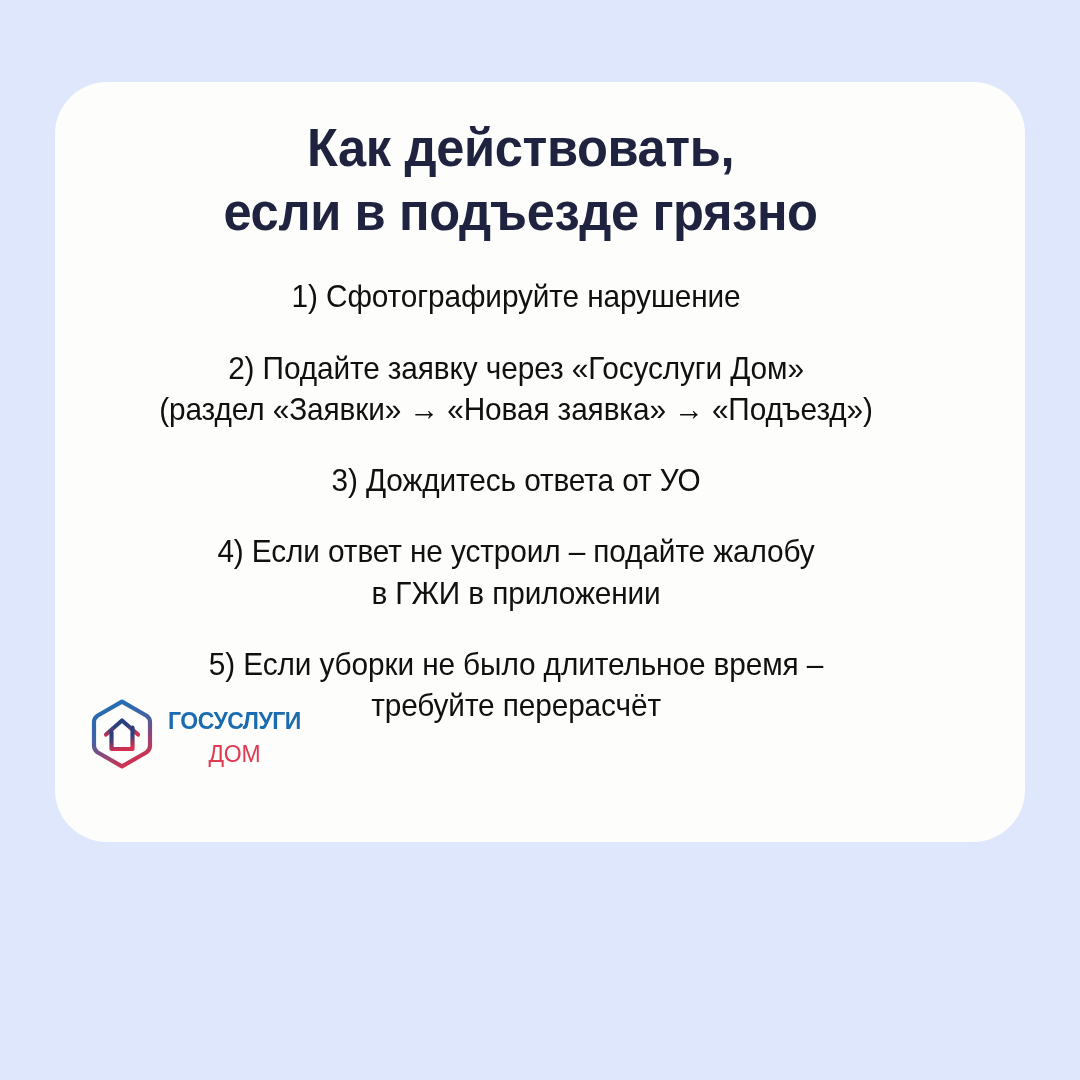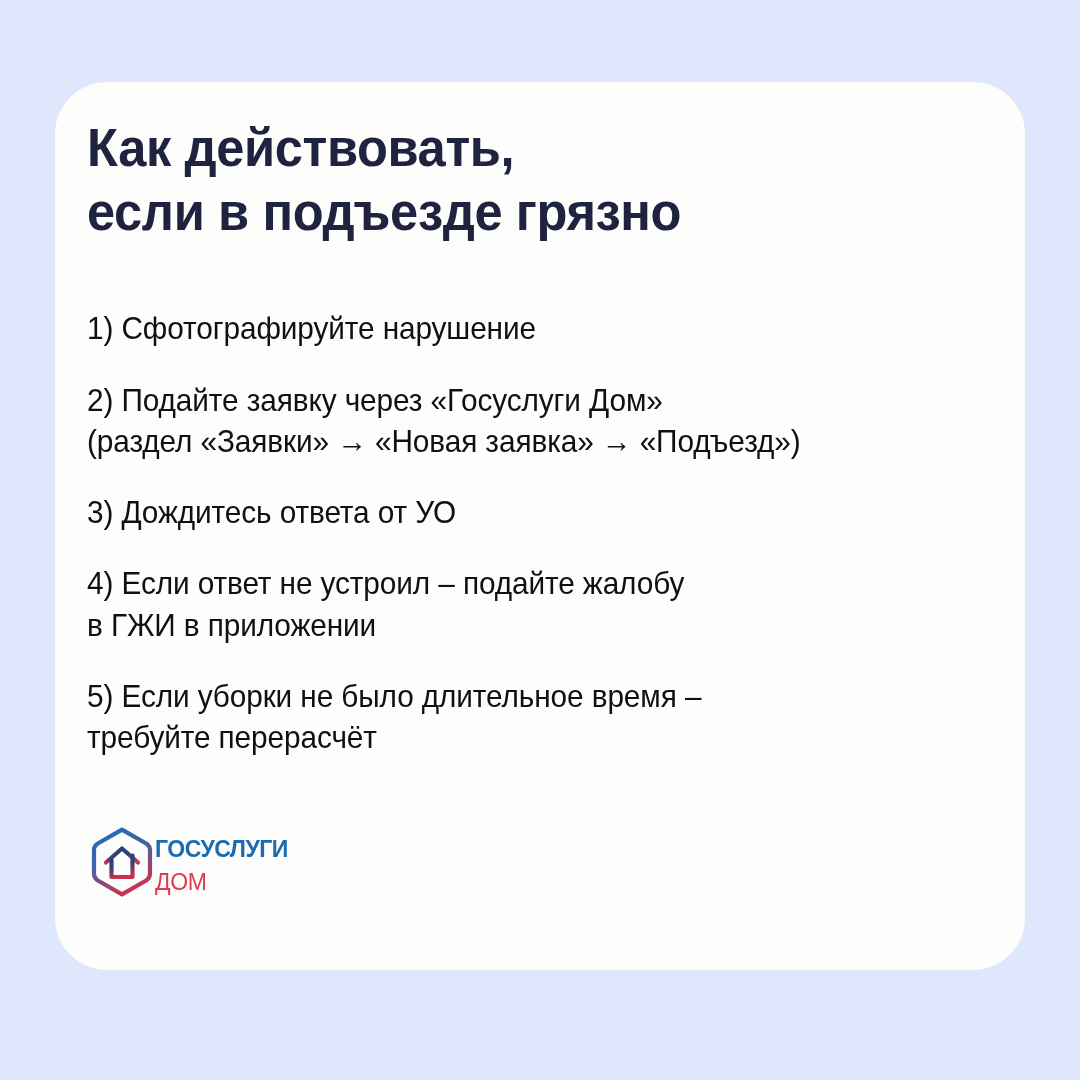--- a/index.html
+++ b/index.html
@@ -8,63 +8,65 @@
     overflow:hidden;
   }
   body {
     background:#dfe7fc;
     font-family:"Liberation Sans", sans-serif;
     -webkit-font-smoothing:antialiased;
   }
   #infographic-card {
     position:absolute;
     left:55px; top:82px;
-    width:970px; height:888px;
+    width:970px; height:760px;
     background:#fdfdfb;
     border-radius:52px;
     overflow:hidden;
+    text-align:center;
   }
   #card-inner {
     position:absolute;
     left:32px; top:30px;
     right:30px; bottom:24px;
   }
   #headline {
     color:#1f2340;
     font-size:53px;
     font-weight:bold;
     line-height:1.21;
     letter-spacing:-0.4px;
     transform:scaleX(0.955);
     transform-origin:left top;
     white-space:pre-line;
     padding-top:4px;
   }
   #steps-list {
-    margin-top:64px;
+    margin-top:32px;
     list-style:none;
   }
   .step-item {
     color:#101010;
     font-size:31.5px;
     font-weight:500;
     line-height:1.31;
     margin-bottom:30px;
     white-space:pre-line;
     transform:scaleX(0.945);
     transform-origin:left top;
     letter-spacing:-0.1px;
   }
   .step-item:last-child { margin-bottom:0; }
 
   #brand-logo {
     position:absolute;
     left:2px; bottom:48px;
     display:flex;
     align-items:center;
+    gap:13px;
   }
   #logo-mark { width:66px; height:72px; display:block; flex:0 0 auto; }
   #logo-wordmark {
     display:flex; flex-direction:column;
     line-height:0.93;
     padding-top:2px;
   }
   #logo-line-gosuslugi {
     color:#1a6bb0;
     font-size:33px;

